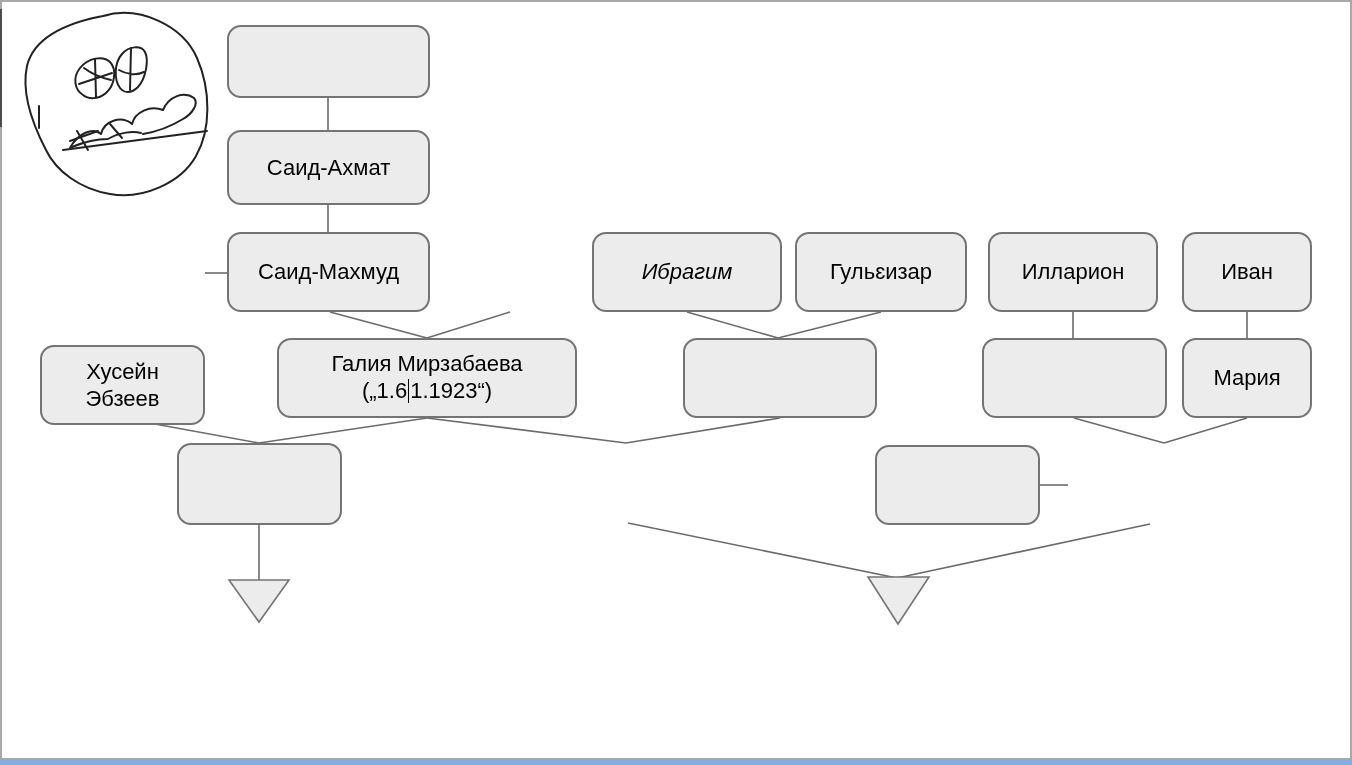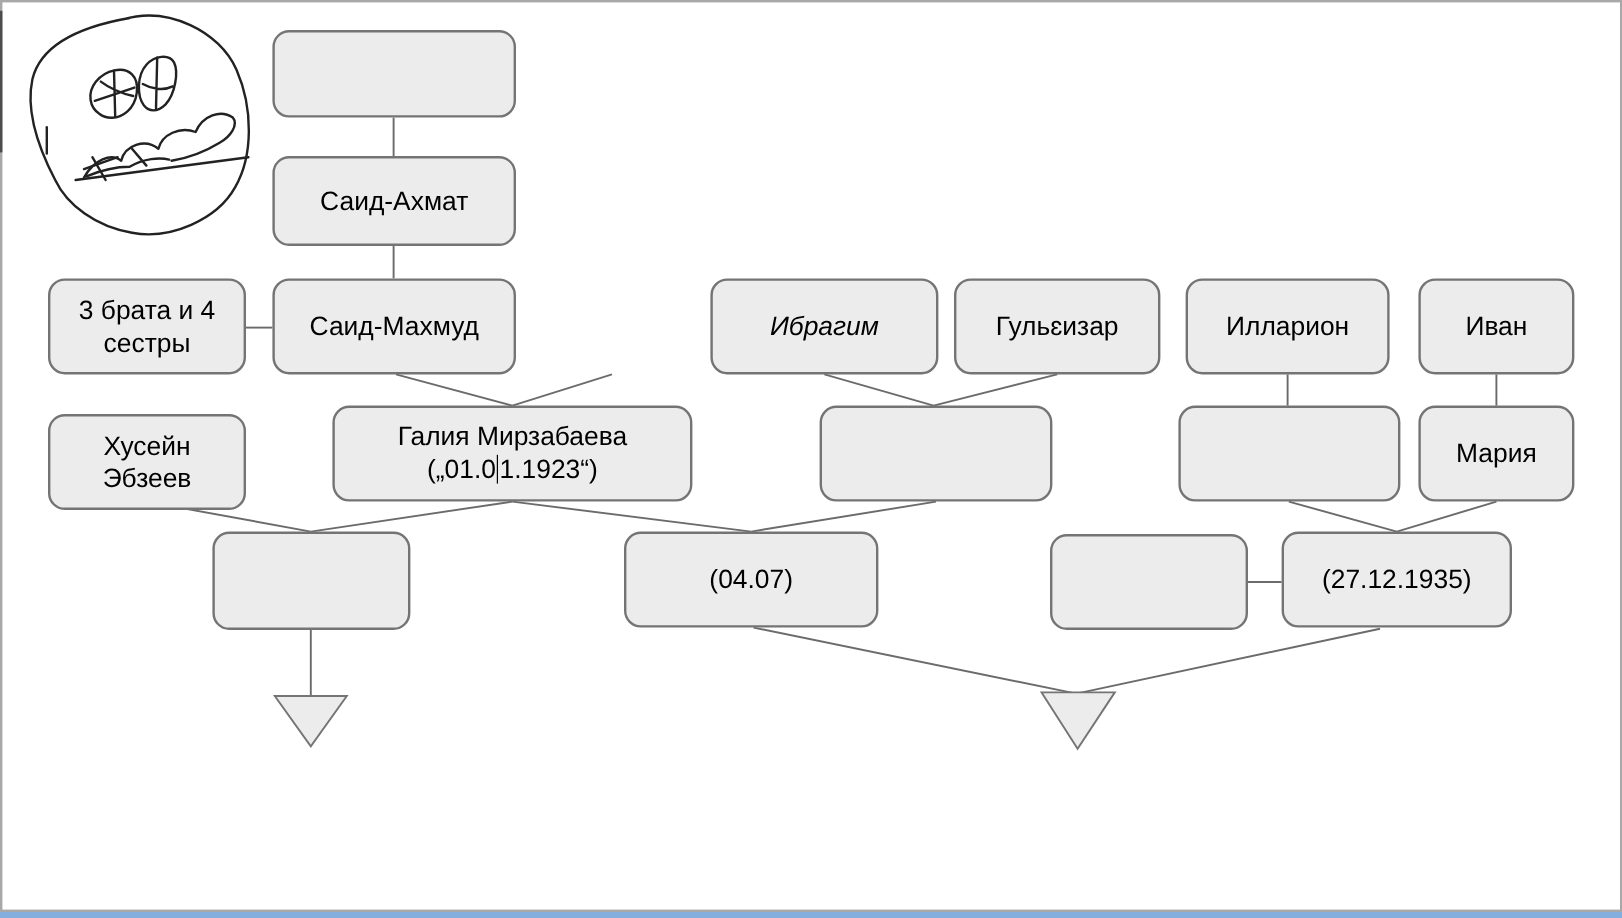--- a/index.html
+++ b/index.html
@@ -73,23 +73,20 @@
   </svg>
 
   <div class="node" style="left:227px;top:25px;width:203px;height:73px;">
     <span></span>
   </div>
 
   <div class="node" style="left:227px;top:130px;width:203px;height:75px;">
     <span>Саид-Ахмат</span>
   </div>
 
-  <div class="node" style="left:40px;top:232px;width:165px;height:80px;">
-    <span>3 брата и 4 сестры</span>
-  </div>
 
   <div class="node" style="left:227px;top:232px;width:203px;height:80px;">
     <span>Саид-Махмуд</span>
   </div>
 
 
   <div class="node" style="left:592px;top:232px;width:190px;height:80px;font-style:italic;">
     <span>Ибрагим</span>
   </div>
 
@@ -104,47 +101,41 @@
   <div class="node" style="left:1182px;top:232px;width:130px;height:80px;">
     <span>Иван</span>
   </div>
 
   <div class="node" style="left:40px;top:345px;width:165px;height:80px;">
     <span>Хусейн Эбзеев</span>
   </div>
 
   <div class="node" style="left:277px;top:338px;width:300px;height:80px;">
     <span class="l1">Галия Мирзабаева</span>
-    <span class="l2"><span>(„01.0</span><span class="caret"></span><span>1.1923“)</span></span>
+    <span class="l2"><span>(„1.6</span><span class="caret"></span><span>1.1923“)</span></span>
   </div>
 
   <div class="node" style="left:683px;top:338px;width:194px;height:80px;">
     <span></span>
   </div>
 
   <div class="node" style="left:982px;top:338px;width:185px;height:80px;">
     <span></span>
   </div>
 
   <div class="node" style="left:1182px;top:338px;width:130px;height:80px;">
     <span>Мария</span>
   </div>
 
   <div class="node" style="left:177px;top:443px;width:165px;height:82px;">
     <span></span>
   </div>
 
-  <div class="node" style="left:520px;top:443px;width:212px;height:80px;">
-    <span>(04.07)</span>
-  </div>
 
   <div class="node" style="left:875px;top:445px;width:165px;height:80px;">
     <span></span>
   </div>
 
-  <div class="node" style="left:1068px;top:443px;width:192px;height:80px;">
-    <span>(27.12.1935)</span>
-  </div>
 
   <div class="frame"></div>
   <div class="frame-dark-left"></div>
   <div class="bottom-bar" style="background:#84aede"></div>
 </div>
 
 </body></html>

